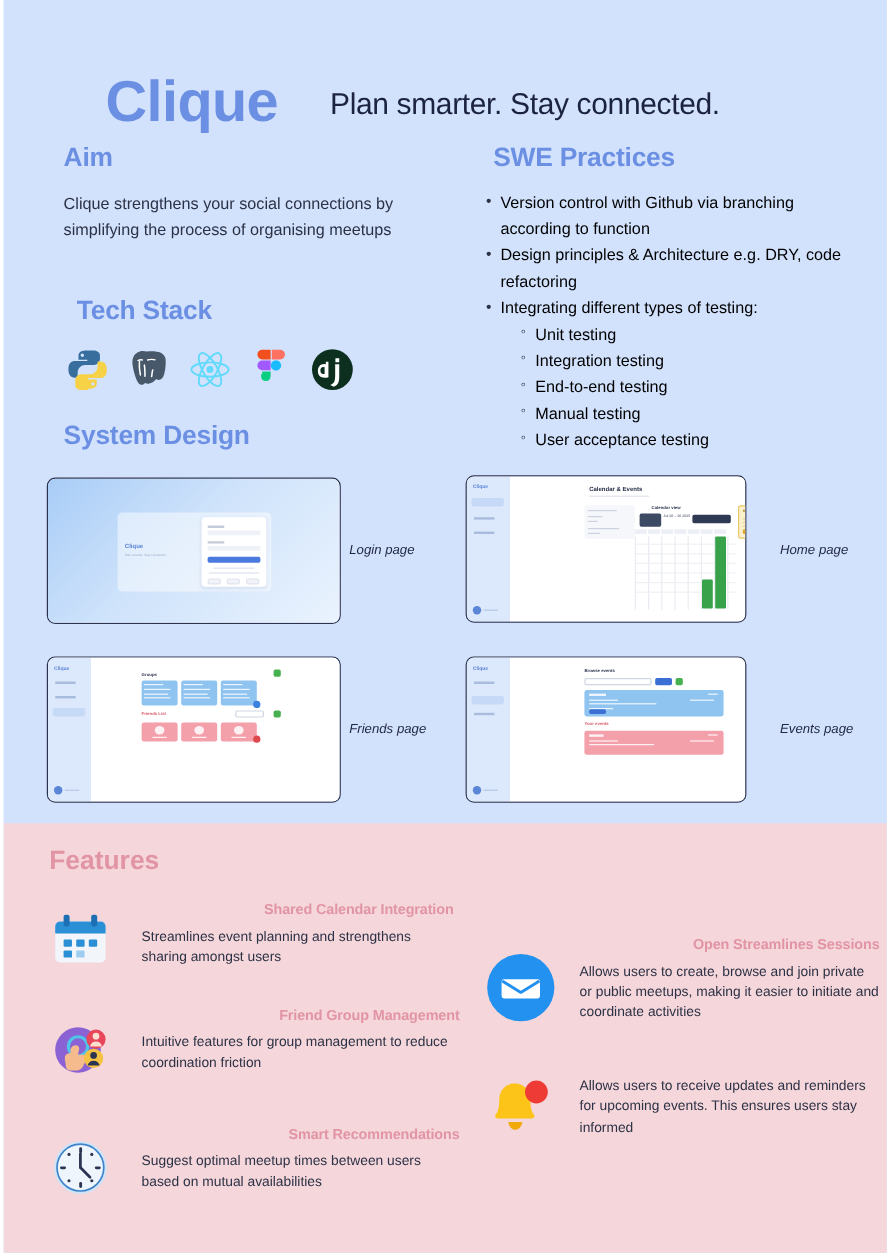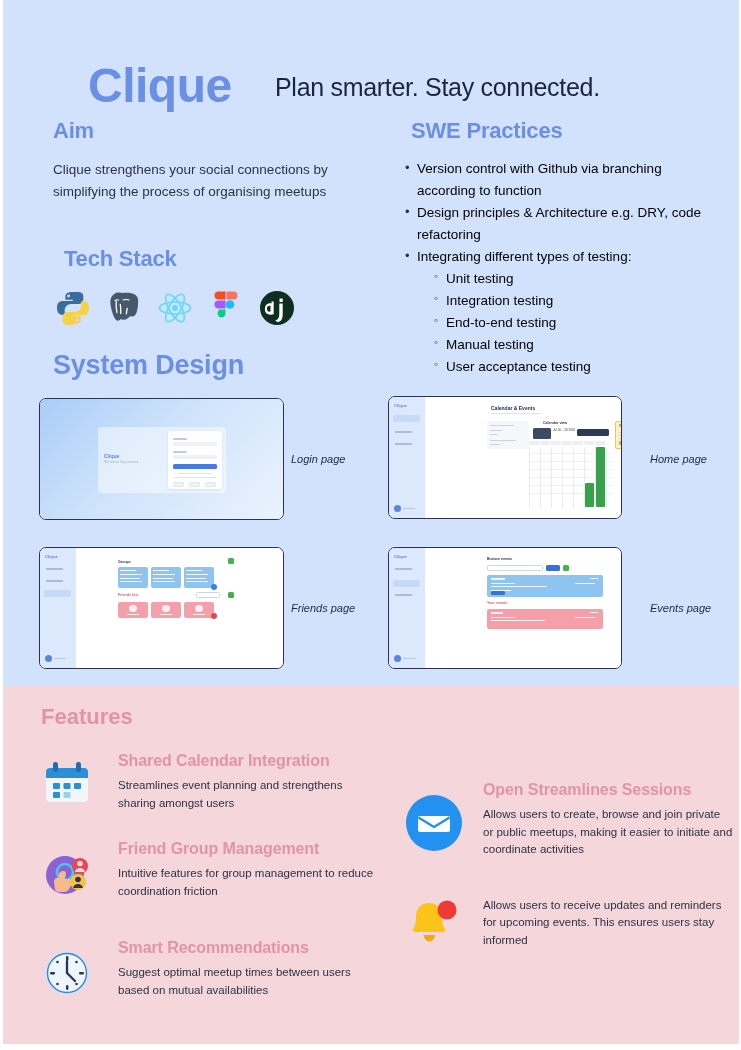--- a/index.html
+++ b/index.html
@@ -70,21 +70,21 @@
   }
   #swe-list li::before {
     content:"•"; position:absolute; left:2px; top:-1px; font-size:13px; color:#2c3246;
   }
   #swe-list li ul { margin-left:16px; margin-top:0px; }
   #swe-list li ul li { padding-left:13px; }
   #swe-list li ul li::before {
     content:"◦"; position:absolute; left:1px; top:-1px; font-size:12px; color:#2c3246;
   }
 
-  #sd-heading { position:absolute; left:50px; top:352px; font-size:27px; }
+  #sd-heading { position:absolute; left:50px; top:352px; font-size:22px; }
 
   
   .shot {
     position:absolute;
     border:1.6px solid #2b3350;
     border-radius:7px;
     background:#ffffff;
     overflow:hidden;
   }
   #shot-login   { left:36px;  top:398px; width:245px; height:122px; }
@@ -160,21 +160,21 @@
   .card-blue .ln,.card-pink .ln{ position:absolute; height:1.3px; background:rgba(255,255,255,.85);}
   .dot-g { position:absolute; width:6px; height:6px; background:#47b04f; border-radius:1.5px;}
   .dot-b { position:absolute; width:6px; height:6px; background:#3b82e0; border-radius:50%;}
   .dot-r { position:absolute; width:6px; height:6px; background:#e0484f; border-radius:50%;}
   .search-box{ position:absolute; background:#fff; border:0.5px solid #cfd6e2; border-radius:1.5px;}
   .btn-blue { position:absolute; background:#3b6fd4; border-radius:1.5px;}
 
   
   #features-heading { position:absolute; left:38px; top:704px; font-size:22px; font-weight:bold; color:#e194a4; }
   .feat { position:absolute; }
-  .feat .ttl { font-size:16px; font-weight:bold; color:#e194a4; line-height:1.15; letter-spacing:-0.1px;}
+  .feat .ttl { font-size:12px; font-weight:bold; color:#e194a4; line-height:1.15; letter-spacing:-0.1px;text-align:right;}
   .feat .dsc { font-size:11.5px; color:#2c3246; line-height:1.5; margin-top:7px;}
   #feat-1 { left:115px; top:752px; width:260px; }
   #feat-2 { left:115px; top:840px; width:265px; }
   #feat-3 { left:115px; top:939px; width:265px; }
   #feat-4 { left:480px; top:781px; width:250px; }
   #feat-5 { left:480px; top:890px; width:240px; }
 
   .ficon { position:absolute; }
   #icon-1 { left:40px; top:762px; width:48px; height:44px; }
   #icon-2 { left:40px; top:851px; width:48px; height:48px; }

